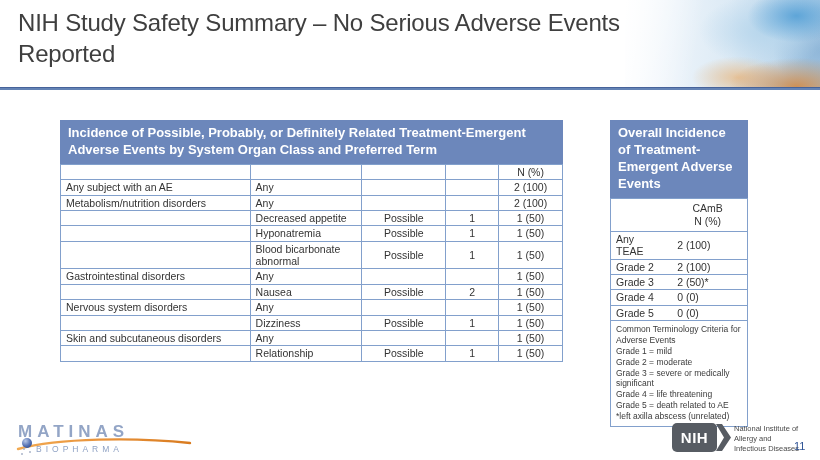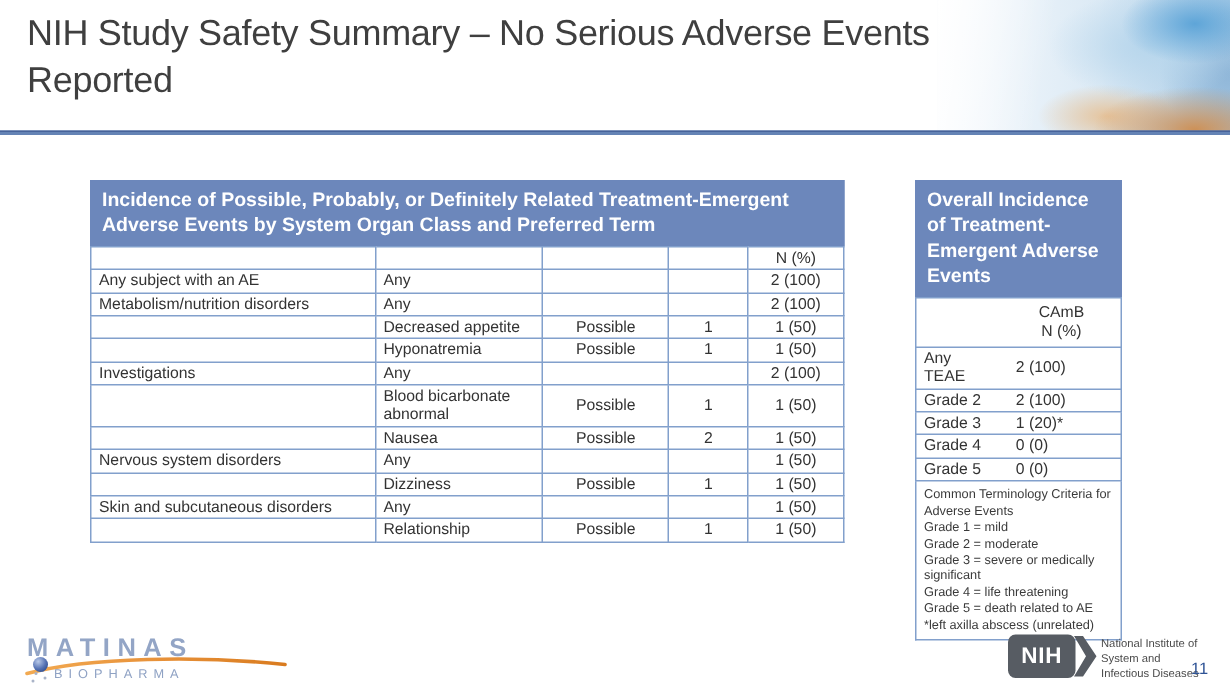--- a/index.html
+++ b/index.html
@@ -144,32 +144,32 @@
         <td class="c">1 (50)</td>
       </tr>
       <tr>
         <td class="l"></td>
         <td class="l">Hyponatremia</td>
         <td class="c">Possible</td>
         <td class="c">1</td>
         <td class="c">1 (50)</td>
       </tr>
       <tr>
-        <td class="l">Investigations</td>
-        <td class="l">Any</td>
-        <td class="c"></td>
-        <td class="c"></td>
-        <td class="c">2 (100)</td>
-      </tr>
-      <tr>
         <td class="l"></td>
         <td class="l">Blood bicarbonate abnormal</td>
         <td class="c">Possible</td>
         <td class="c">1</td>
         <td class="c">1 (50)</td>
+      </tr>
+      <tr>
+        <td class="l">Gastrointestinal disorders</td>
+        <td class="l">Any</td>
+        <td class="c"></td>
+        <td class="c"></td>
+        <td class="c">1  (50)</td>
       </tr>
       <tr>
         <td class="l"></td>
         <td class="l">Nausea</td>
         <td class="c">Possible</td>
         <td class="c">2</td>
         <td class="c">1 (50)</td>
       </tr>
       <tr>
         <td class="l">Nervous system disorders</td>
@@ -221,21 +221,21 @@
       <tr>
         <td class="l">Any TEAE</td>
         <td class="l ov-val">2 (100)</td>
       </tr>
       <tr>
         <td class="l">Grade 2</td>
         <td class="l ov-val">2 (100)</td>
       </tr>
       <tr>
         <td class="l">Grade 3</td>
-        <td class="l ov-val">1 (20)*</td>
+        <td class="l ov-val">2 (50)*</td>
       </tr>
       <tr>
         <td class="l">Grade 4</td>
         <td class="l ov-val">0 (0)</td>
       </tr>
       <tr>
         <td class="l">Grade 5</td>
         <td class="l ov-val">0 (0)</td>
       </tr>
       <tr class="footnote">
@@ -278,20 +278,20 @@
     <span class="matinas-sub">BIOPHARMA</span>
   </div>
 
   <div class="nih">
     <div class="nih-box">NIH</div>
     <svg class="nih-chev" width="16" height="29" viewBox="0 0 16 29">
       <polygon points="0,1 6,1 15,14.5 6,28 0,28 8,14.5" fill="#575c63"></polygon>
     </svg>
     <div class="nih-org">
       <div>National Institute of</div>
-      <div>System and</div>
+      <div>Allergy and</div>
       <div>Infectious Diseases</div>
     </div>
   </div>
 
   <div class="page-number">11</div>
 
 </div>
 
 </body></html>

